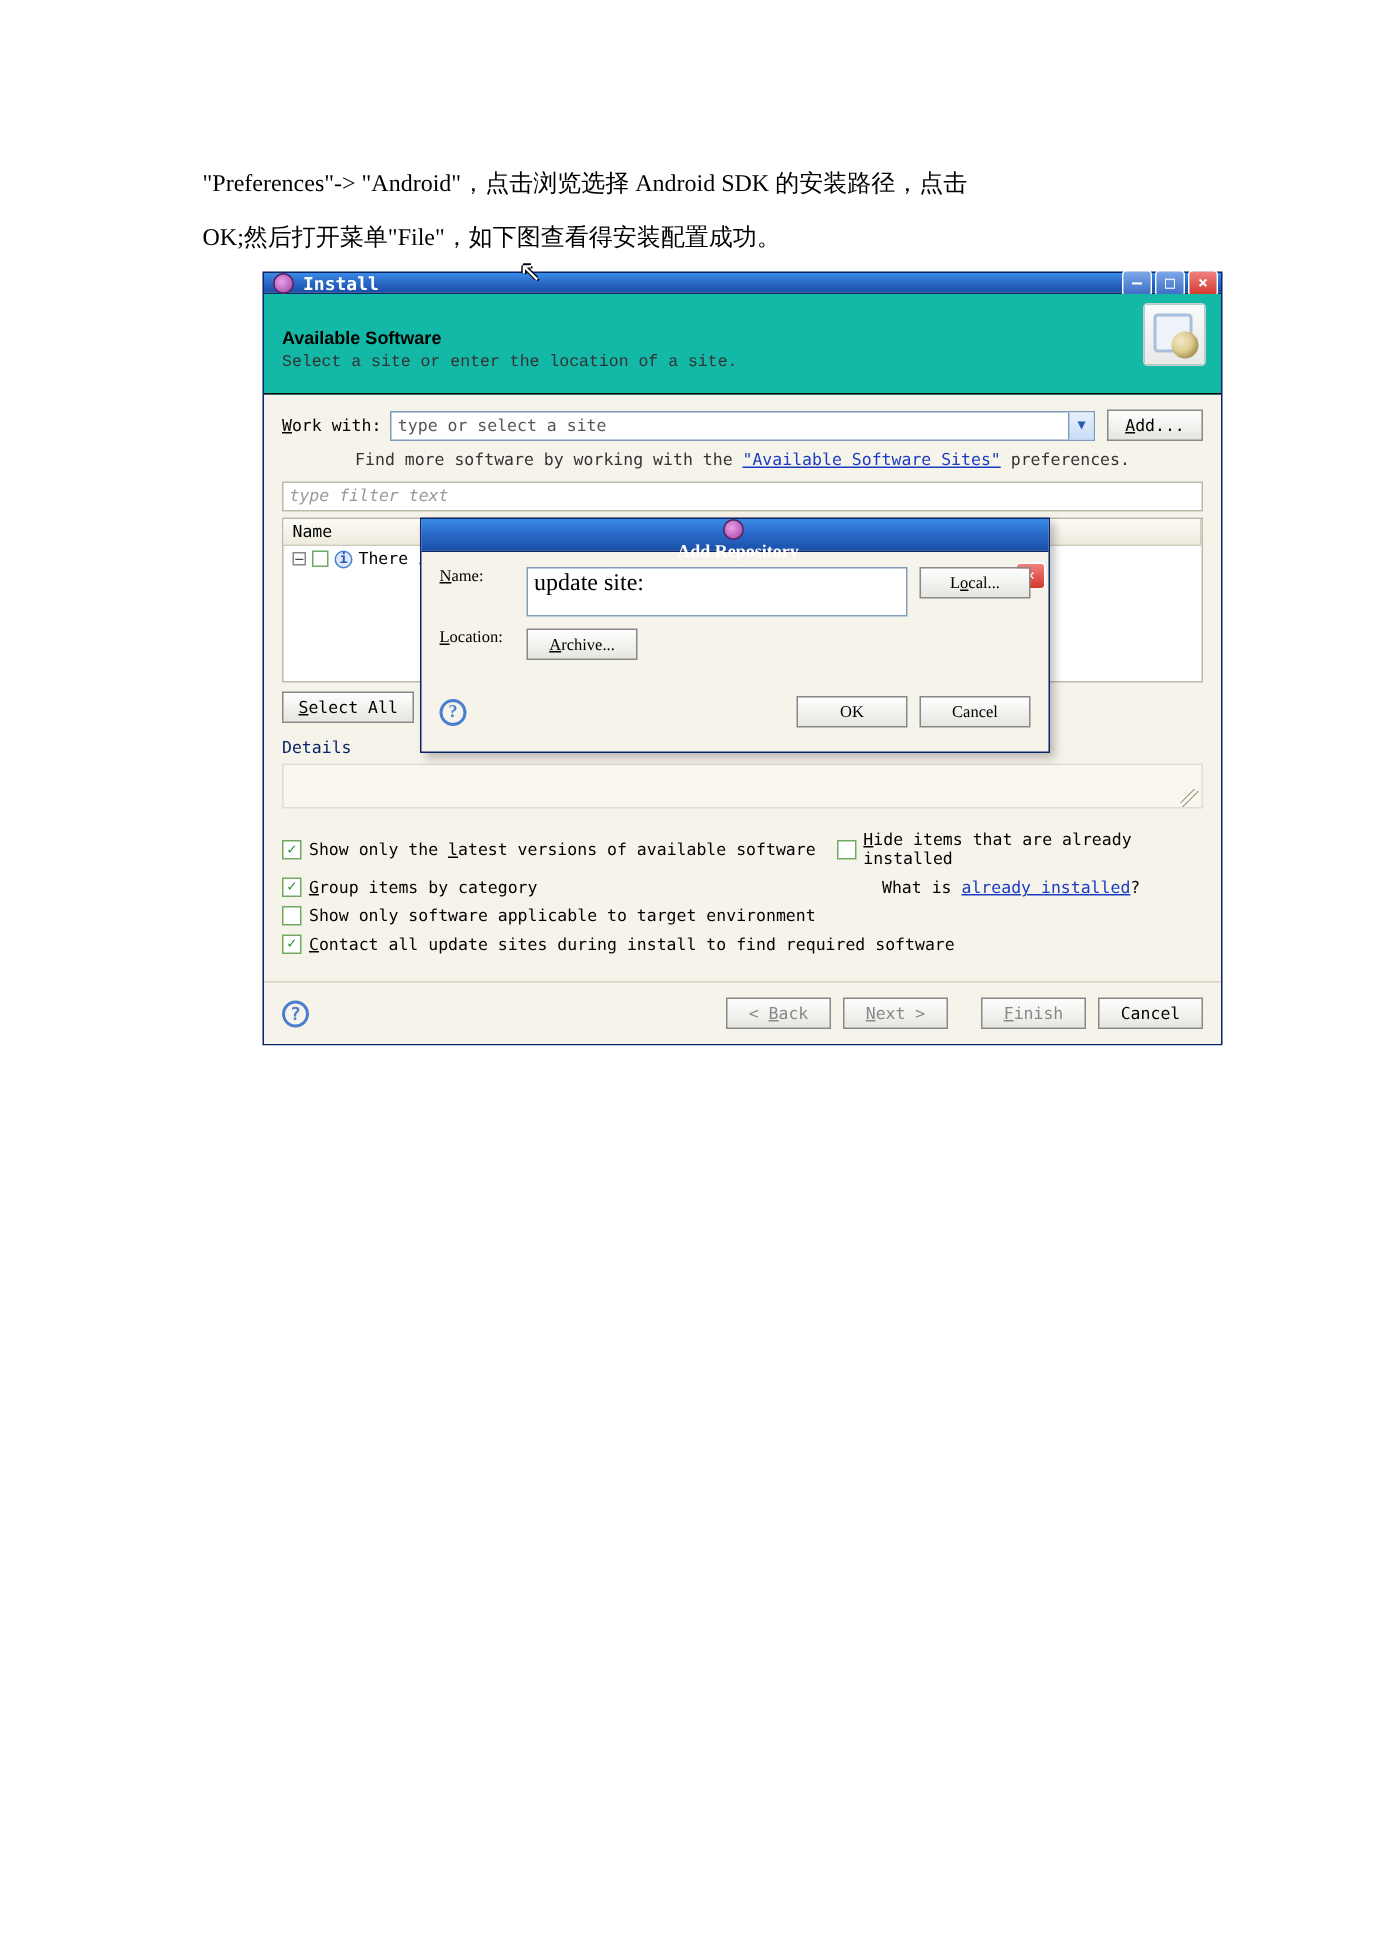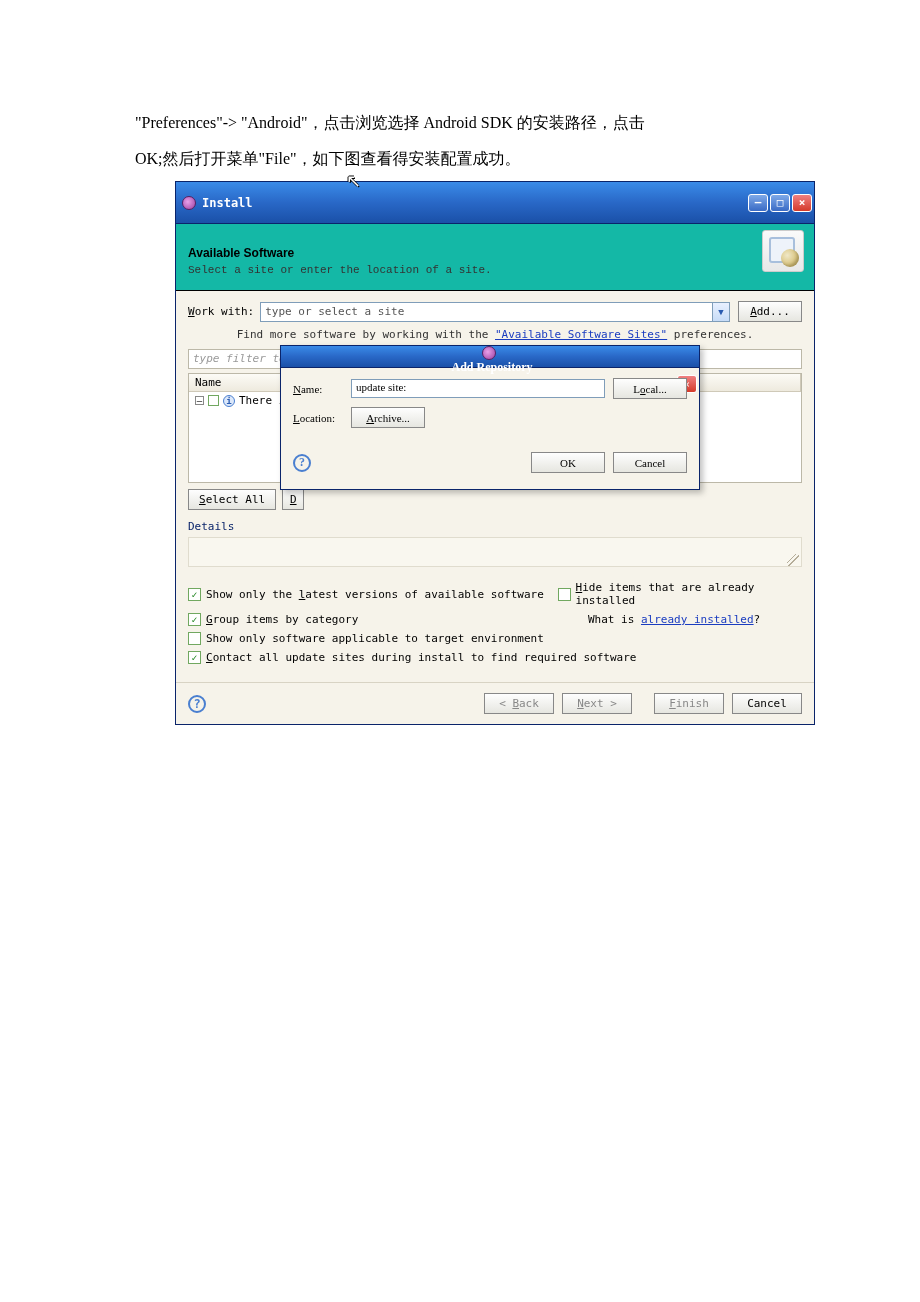--- a/index.html
+++ b/index.html
@@ -21,21 +21,21 @@
   .window {
     position: relative;
     width: 640px;
     margin-left: 40px;
     border: 1px solid #0a246a;
     background: #f6f3ea;
     font-family: "SimSun", "宋体", monospace;
     font-size: 11px;
   }
   .titlebar {
-    height: 42px;
+    height: 14px;
     background: linear-gradient(to bottom, #3a8be8, #2968c7 50%, #1a50a8);
     color: #fff;
     display: flex;
     align-items: center;
     padding: 0 2px 0 6px;
     border-bottom: 1px solid #0a246a;
   }
   .title-icon {
     width: 14px; height: 14px;
     border-radius: 50%;
@@ -172,29 +172,29 @@
     position:absolute;
     left:280px; top:345px;
     width:420px;
     border:1px solid #0a246a;
     background:#f6f3ea;
     box-shadow: 3px 3px 6px rgba(0,0,0,.25);
     z-index:10;
   }
   .dialog .titlebar{height:22px;flex-direction:column;}
   .dialog-body{padding:10px 12px 16px 12px; font-size:11px;}
-  .frow{display:flex;align-items:center;margin-bottom:8px;}
+  .frow{display:flex;margin-bottom:8px;}
   .flbl{width:58px;}
   .finput{
     flex:1;
-    height:19px;
+    height:33px;
     border:1px solid #7f9db9;
     background:#fff;
     padding:1px 4px 0 4px;
-    font-size:11px; color:#000;
+    font-size:16px; color:#000;
     margin-right:8px;
   }
   .dialog .btn{min-width:74px;}
   .dlg-btns{margin-top:24px; display:flex; align-items:center;}
   .dlg-btns .spacer{flex:1;}
   .dlg-btns .btn{min-width:74px;margin-left:8px;}
   .cursor {
     position: absolute; top: 170px; left: 346px;
     font-size: 18px; color:#fff;
     text-shadow: 1px 1px 0 #000, -1px 0 0 #000, 0 -1px 0 #000;

